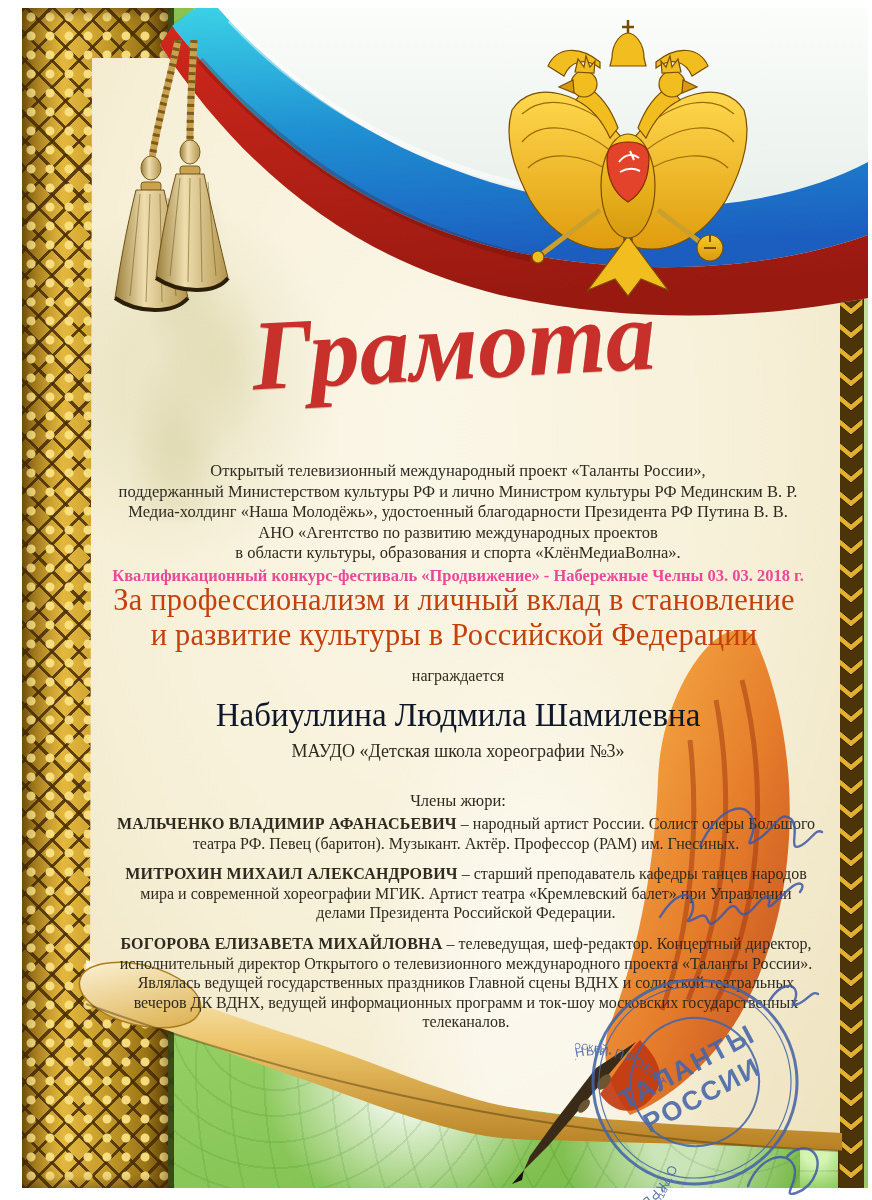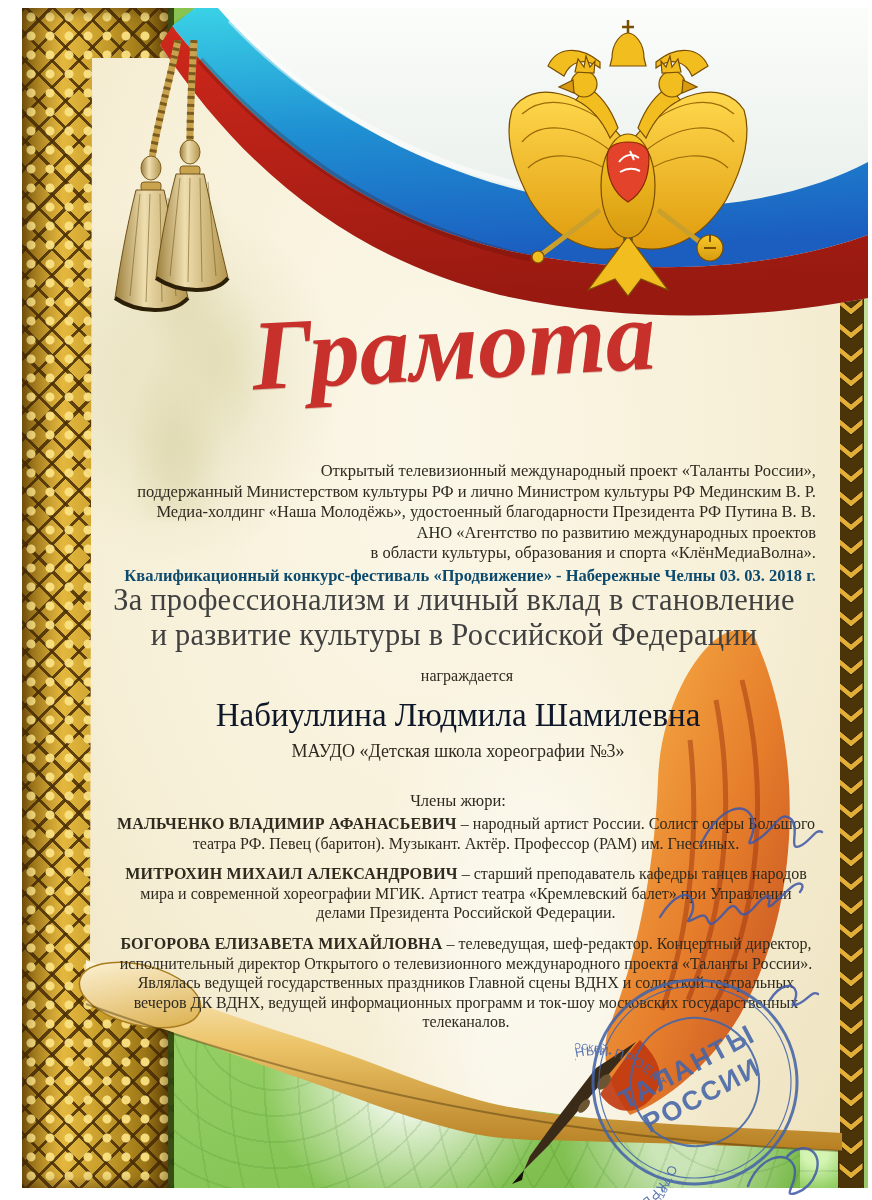--- a/index.html
+++ b/index.html
@@ -50,24 +50,24 @@
       radial-gradient(ellipse at 45% 35%, #fbf7e8 0%, #f7f0d8 55%, #eee3c0 100%);}
   .watermark{left:120px;top:200px;width:160px;height:320px;opacity:.18;
     background:
       radial-gradient(ellipse at 40% 20%, #b9b06a 0 12px, transparent 44px),
       radial-gradient(ellipse at 60% 50%, #c5bc74 0 10px, transparent 52px),
       radial-gradient(ellipse at 35% 80%, #b9b06a 0 12px, transparent 48px);
     filter:blur(2px);}
 
   
   .txt{color:#2e2a20;text-align:center;}
-  .intro{left:100px;top:461px;width:716px;font-size:16.5px;line-height:20.6px;text-align:right;}
-  .intro .bold{font-weight:bold;color:#0c4a6e;margin-top:2px;}
-  .award-head{left:92px;top:583px;width:724px;font-size:30.5px;line-height:35px;color:#404040;letter-spacing:.2px;}
-  .awarded{left:109px;top:667px;width:716px;font-size:16px;}
+  .intro{left:100px;top:461px;width:716px;font-size:16.5px;line-height:20.6px;}
+  .intro .bold{font-weight:bold;color:#ec4899;margin-top:2px;}
+  .award-head{left:92px;top:583px;width:724px;font-size:30.5px;line-height:35px;color:#c2410c;letter-spacing:.2px;}
+  .awarded{left:100px;top:667px;width:716px;font-size:16px;}
   .name{left:100px;top:697px;width:716px;font-size:33px;color:#0f172a;}
   .org{left:100px;top:741px;width:716px;font-size:18px;}
   .city{left:100px;top:763px;width:716px;font-size:18px;}
   .jury-label{left:100px;top:791px;width:716px;font-size:16.5px;font-weight:400;}
   .jury-list{left:98px;top:814px;width:720px;font-size:16px;line-height:19.6px;}
   .jury-list p{margin:0 0 11px 16px;}
   .jury-list b{letter-spacing:.2px;}
 
   
   .title{left:235px;top:288px;width:440px;height:170px;text-align:center;

